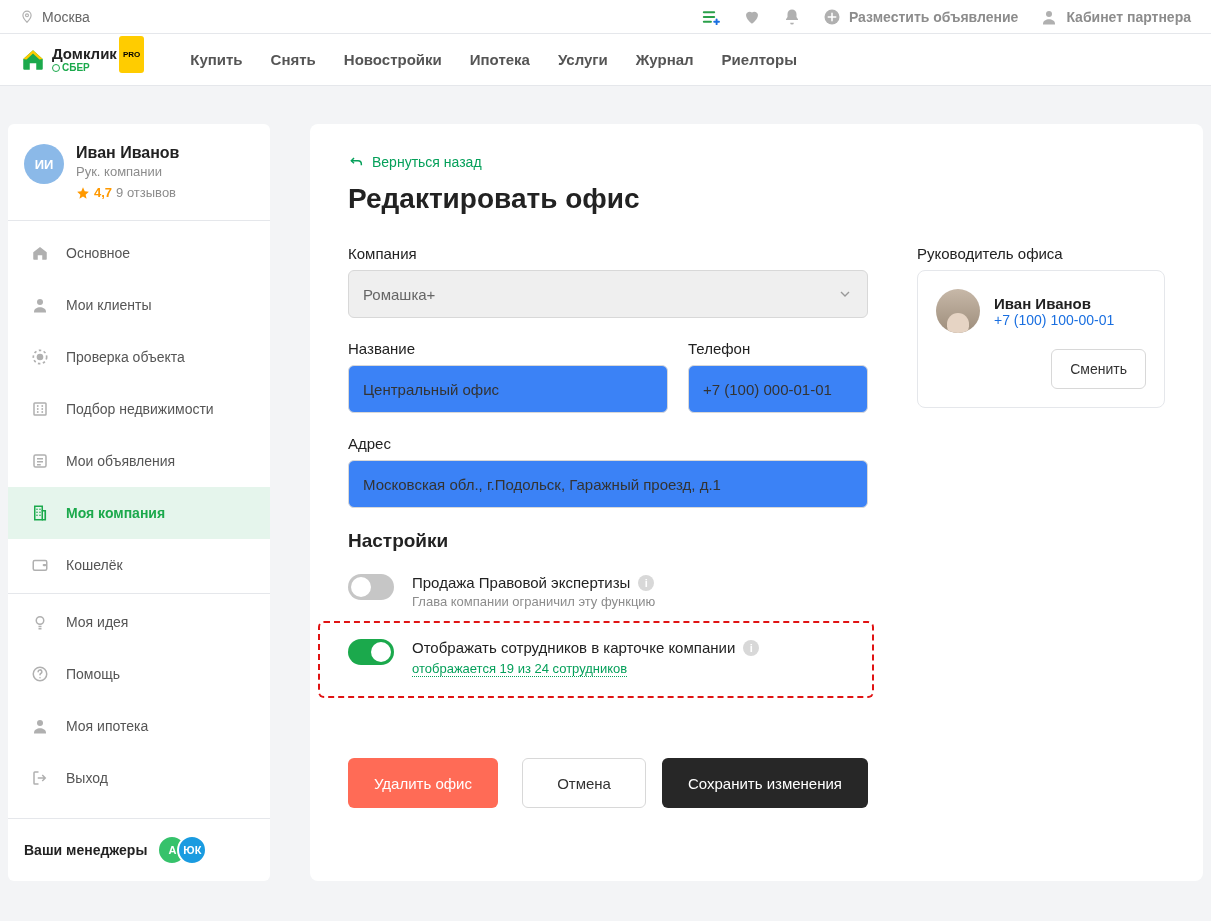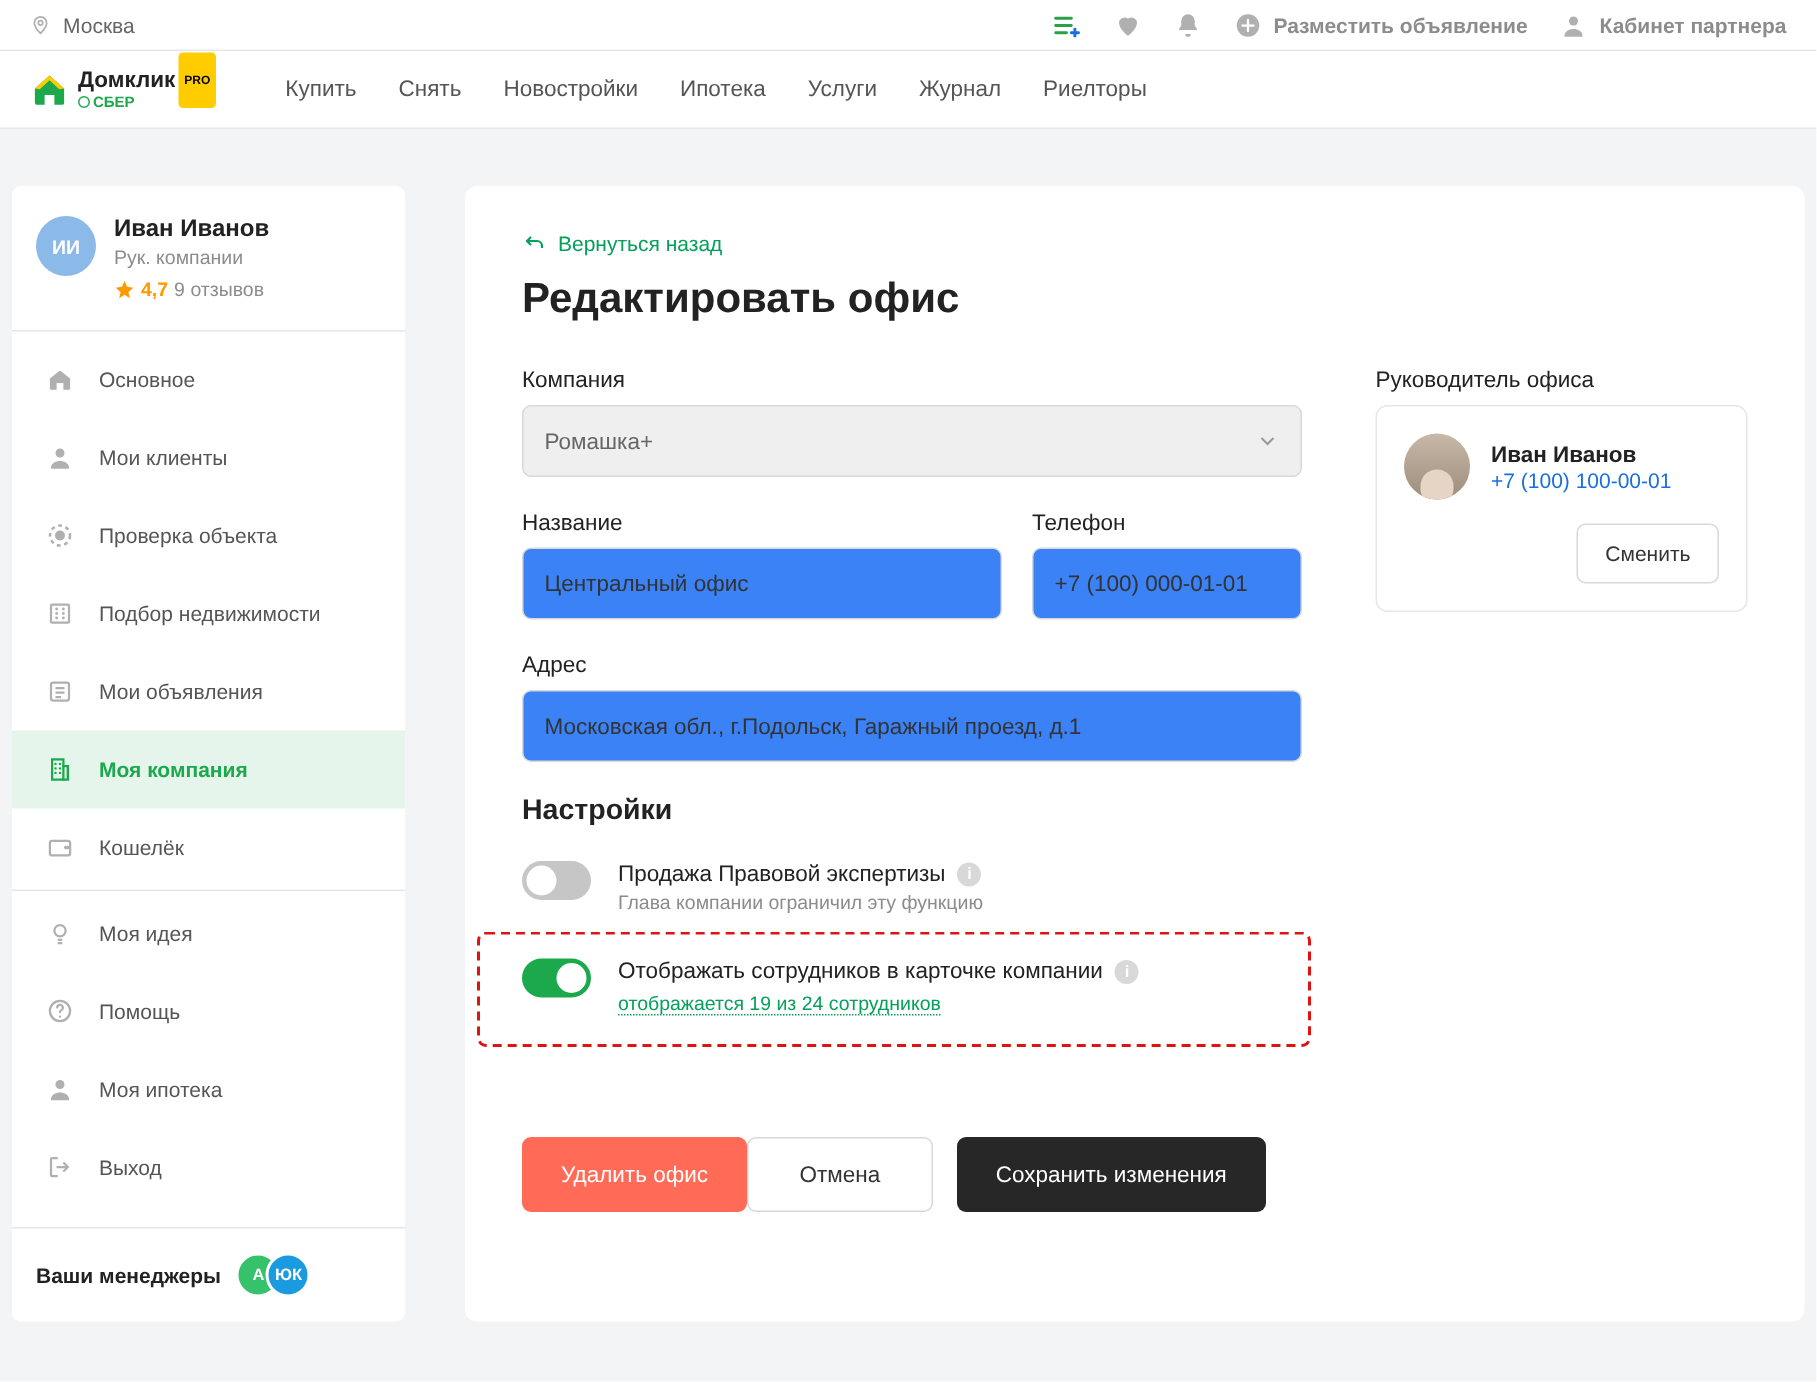--- a/index.html
+++ b/index.html
@@ -26,21 +26,21 @@
     .top-icon{display:inline-flex;align-items:center;color:var(--muted2);}
     .topbar-item{display:flex;align-items:center;gap:8px;cursor:pointer;color:var(--muted);font-weight:600;}
     .list-plus{display:inline-flex;align-items:center;}
     
     .navbar{height:52px;display:flex;align-items:center;gap:28px;padding:0 20px;border-bottom:1px solid var(--border);}
     .logo{display:flex;align-items:center;gap:6px;margin-right:18px;}
     .logo-text{display:flex;flex-direction:column;line-height:1;}
     .logo-text .line1{font-weight:700;font-size:15px;}
     .logo-text .line1 .badge{background:#ffcc00;color:#000;font-size:8px;font-weight:700;padding:14px 4px;border-radius:3px;margin-left:2px;position:relative;top:-2px;}
     .logo-text .line2{color:var(--green);font-size:10px;font-weight:600;margin-top:2px;}
-    .nav-item{font-size:15px;color:#555;font-weight:400;cursor:pointer;}
+    .nav-item{font-size:15px;color:#555;font-weight:700;cursor:pointer;}
 
     
     .page{background:var(--bg);padding:38px 8px 40px 8px;display:flex;gap:40px;min-height:835px;}
     .sidebar{width:262px;background:var(--card);border-radius:6px;flex-shrink:0;display:flex;flex-direction:column;}
     .content{flex:1;background:var(--card);border-radius:8px;padding:30px 38px 40px 38px;position:relative;}
 
     
     .profile{padding:20px 16px;display:flex;align-items:flex-start;gap:12px;border-bottom:1px solid var(--border);}
     .avatar{width:40px;height:40px;border-radius:50%;background:#8bb9e8;color:#fff;font-weight:600;display:flex;align-items:center;justify-content:center;font-size:13px;flex-shrink:0;}
     .profile-name{font-weight:700;font-size:16px;}
@@ -101,21 +101,21 @@
     .mgr-name{font-weight:600;font-size:15px;}
     .mgr-phone{color:#1a6fe0;font-size:14px;}
     .mgr-card .btn-outline{margin-top:16px;float:right;}
 
     
     .btn{height:50px;padding:0 26px;border-radius:6px;font-size:15px;font-weight:500;cursor:pointer;display:inline-flex;align-items:center;border:none;}
     .btn-danger{background:var(--danger);color:#fff;}
     .btn-outline{background:#fff;border:1px solid #d8d8d8;color:#333;height:40px;padding:0 18px;border-radius:6px;font-size:14px;display:inline-flex;align-items:center;cursor:pointer;}
     .btn-outline.big{height:50px;padding:0 34px;font-size:15px;}
     .btn-dark{background:var(--dark);color:#fff;}
-    .actions{display:flex;margin-top:60px;align-items:center;}
+    .actions{display:flex;justify-content:space-between;margin-top:60px;align-items:center;}
     .actions-right{display:flex;gap:16px;}
 
     svg{display:block;}
   </style>
 </head>
 <body>
 
 <div class="topbar">
   <div class="topbar-left">
     <span class="top-icon">

